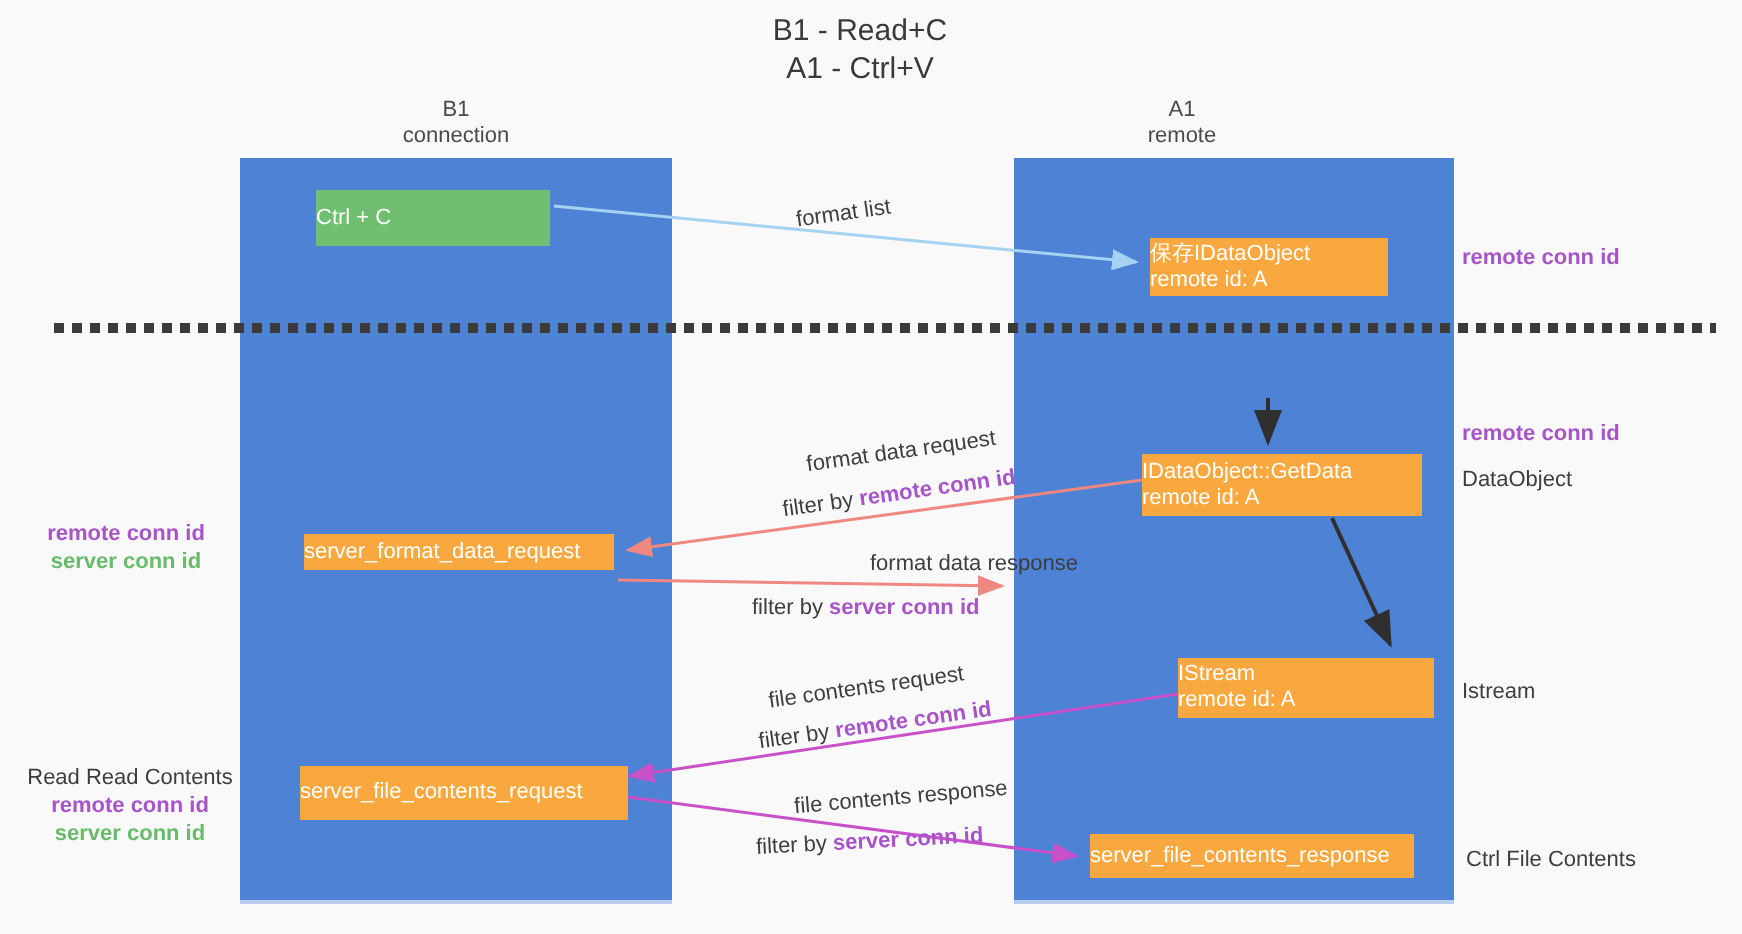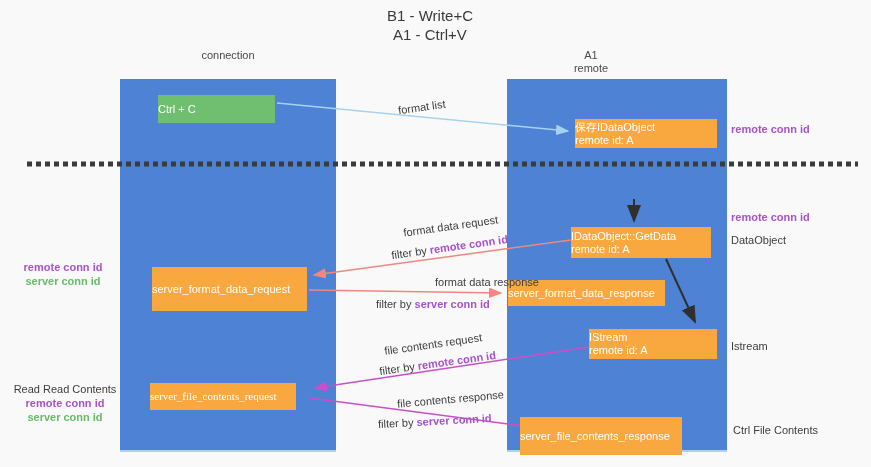--- a/index.html
+++ b/index.html
@@ -22,25 +22,26 @@
   .sidegroup{font-size:11px;line-height:14px;text-align:center;white-space:nowrap;}
   .rlabel{font-size:11px;line-height:13px;white-space:nowrap;}
   svg{position:absolute;left:0;top:0;pointer-events:none;}
 </style>
 </head>
 <body>
 
 <div class="canvas">
 
   <div class="abs title">
-    <div>B1 - Write+C</div>
+    <div>B1 - Read+C</div>
     <div>A1 - Ctrl+V</div>
   </div>
 
   <div class="abs lane-header" style="left:120px;top:49px;width:216px;">
+    <div>B1</div>
     <div>connection</div>
   </div>
   <div class="abs lane-header" style="left:481px;top:49px;width:220px;">
     <div>A1</div>
     <div>remote</div>
   </div>
 
   <div class="abs lane" style="left:120px;top:79px;width:216px;height:371px;"></div>
   <div class="abs lane" style="left:507px;top:79px;width:220px;height:371px;"></div>
 
@@ -65,42 +66,39 @@
     <line x1="666" y1="259" x2="695" y2="322" stroke="#2f2f2f" stroke-width="2" marker-end="url(#m-black)"></line>
     <line x1="571" y1="240" x2="314" y2="275" stroke="#ee8880" stroke-width="1.5" marker-end="url(#m-salmon)"></line>
     <line x1="309" y1="290" x2="501" y2="293" stroke="#ee8880" stroke-width="1.5" marker-end="url(#m-salmon)"></line>
     <line x1="589" y1="347" x2="315" y2="388" stroke="#c850c8" stroke-width="1.5" marker-end="url(#m-magenta)"></line>
     <line x1="310" y1="398" x2="538" y2="428" stroke="#c850c8" stroke-width="1.5" marker-end="url(#m-magenta)"></line>
   </svg>
 
   <div class="abs node green" style="left:158px;top:95px;width:117px;height:28px;">
     <div>Ctrl + C</div>
   </div>
-  <div class="abs node orange" style="left:575px;top:119px;width:142px;height:29px;">
+  <div class="abs node orange" style="left:575px;top:119px;width:119px;height:29px;">
     <div>保存IDataObject</div>
     <div>remote id: A</div>
   </div>
   <div class="abs node orange" style="left:571px;top:227px;width:140px;height:31px;">
     <div>IDataObject::GetData</div>
     <div>remote id: A</div>
   </div>
-  <div class="abs node orange" style="left:152px;top:267px;width:155px;height:44px;">
+  <div class="abs node orange" style="left:152px;top:267px;width:155px;height:18px;">
     <div>server_format_data_request</div>
-  </div>
-  <div class="abs node orange" style="left:508px;top:280px;width:157px;height:26px;">
-    <div>server_format_data_response</div>
   </div>
   <div class="abs node orange" style="left:589px;top:329px;width:128px;height:30px;">
     <div>IStream</div>
     <div>remote id: A</div>
   </div>
-  <div class="abs node orange" style="left:150px;top:383px;width:146px;height:27px;font-family:Liberation Serif, serif;">
+  <div class="abs node orange" style="left:150px;top:383px;width:164px;height:27px;">
     <div>server_file_contents_request</div>
   </div>
-  <div class="abs node orange" style="left:520px;top:417px;width:162px;height:38px;">
+  <div class="abs node orange" style="left:545px;top:417px;width:162px;height:22px;">
     <div>server_file_contents_response</div>
   </div>
 
   <div class="abs flabel rot8" style="left:398px;top:101px;">
     <span>format list</span>
   </div>
   <div class="abs flabel rot8" style="left:403px;top:220px;">
     <span>format data request</span>
   </div>
   <div class="abs flabel rot8" style="left:391px;top:241px;">

